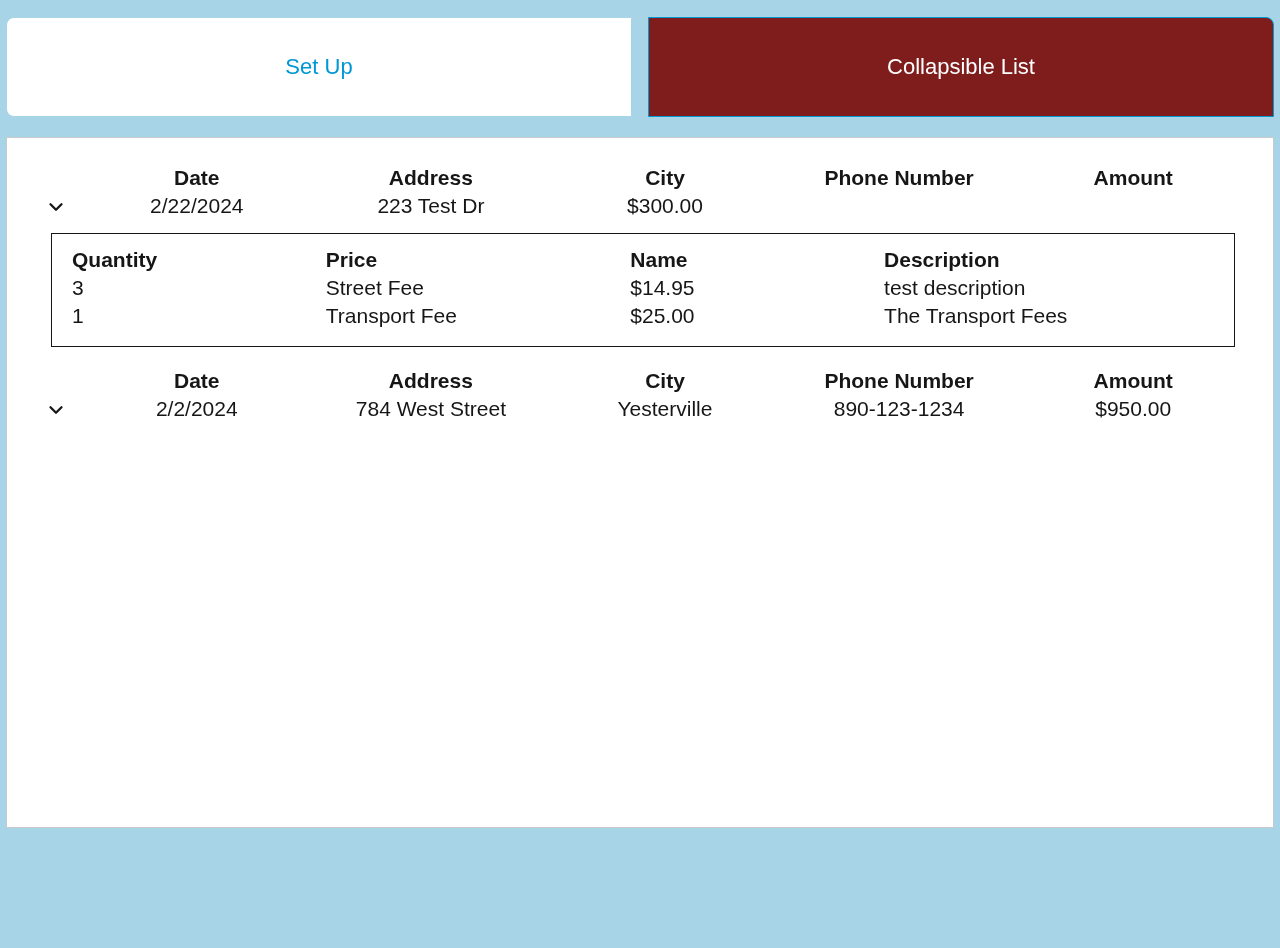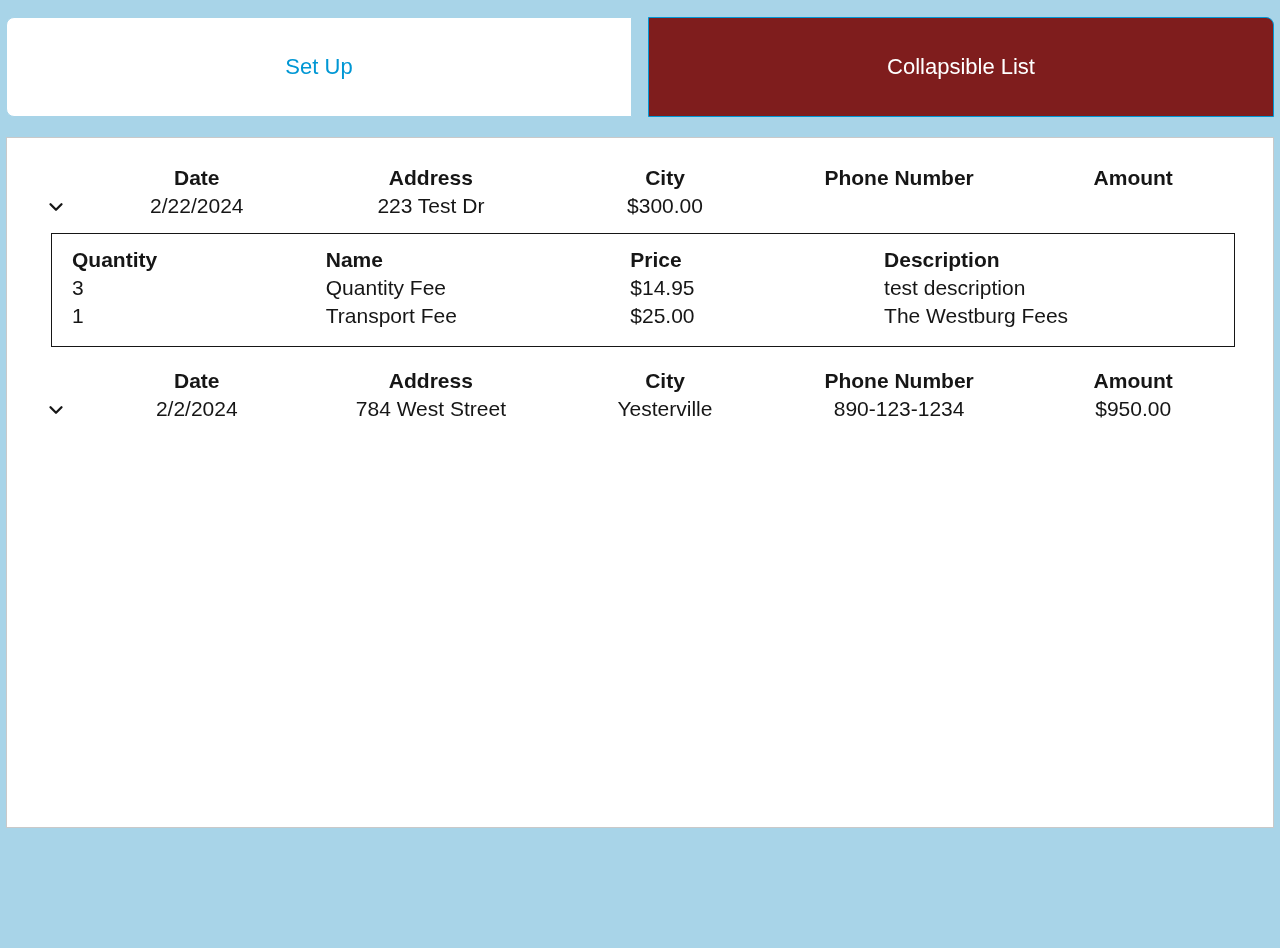--- a/index.html
+++ b/index.html
@@ -117,31 +117,31 @@
           <div class="hdr">Phone Number</div>
           <div class="hdr">Amount</div>
           <div>2/22/2024</div>
           <div>223 Test Dr</div>
           <div>$300.00</div>
         </div>
       </div>
       <div class="detail-box">
         <div class="detail-grid">
           <div class="hdr">Quantity</div>
+          <div class="hdr">Price</div>
           <div class="hdr">Name</div>
-          <div class="hdr">Price</div>
           <div class="hdr">Description</div>
           <div>3</div>
-          <div>Quantity Fee</div>
+          <div>Street Fee</div>
           <div>$14.95</div>
           <div>test description</div>
           <div>1</div>
           <div>Transport Fee</div>
           <div>$25.00</div>
-          <div>The Westburg Fees</div>
+          <div>The Transport Fees</div>
         </div>
       </div>
       <div class="row">
         <div class="toggle">
           <span><svg viewBox="0 0 24 24" fill="none" stroke="#161616" stroke-width="2.5" stroke-linecap="round" stroke-linejoin="round">
               <polyline points="6 9 12 15 18 9"></polyline>
             </svg></span>
         </div>
         <div class="row-grid">
           <div class="hdr">Date</div>

